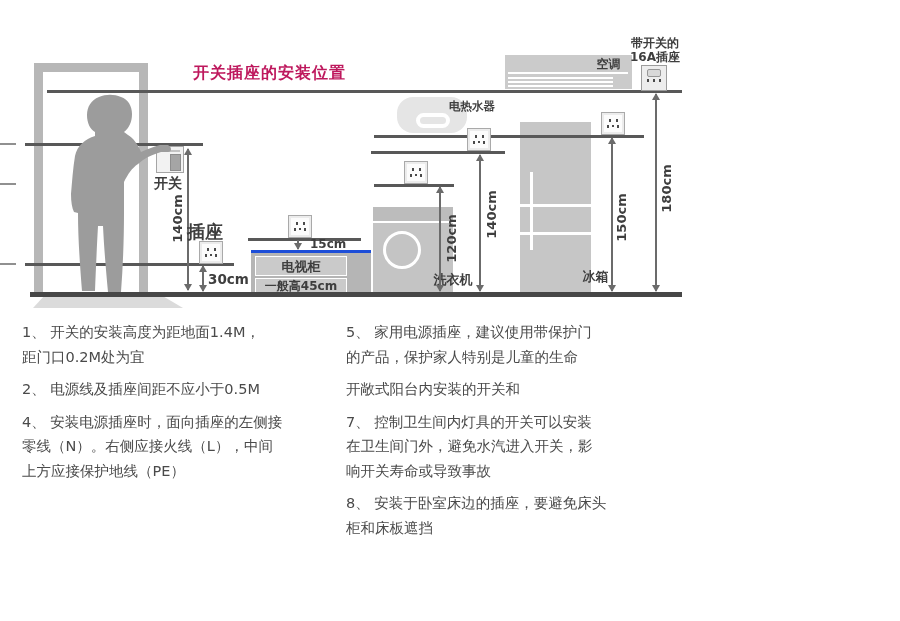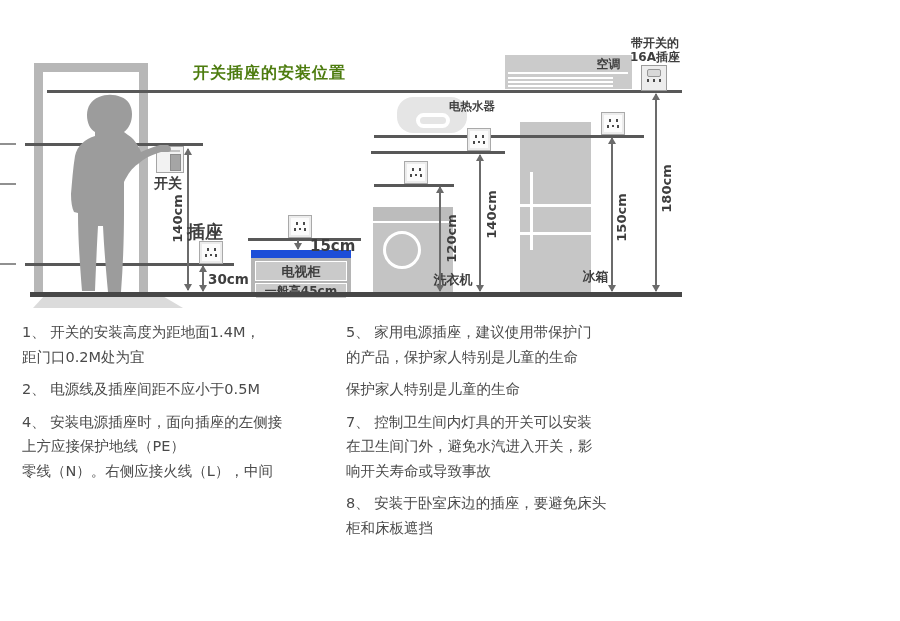--- a/index.html
+++ b/index.html
@@ -41,21 +41,21 @@
     padding-top:3px;box-sizing:border-box;}
   .socket16 .sw{width:14px;height:8px;background:#d8d8d8;border:1px solid #979797;border-radius:2px;box-sizing:border-box;}
   .socket16 .r{display:flex;gap:4px;}
   .socket16 .d{width:2px;height:3px;background:#4a4a4a;}
 
   
   .dlbl{position:absolute;font-weight:bold;color:#3e3e3e;z-index:8;white-space:nowrap;}
   .vlbl{position:absolute;width:56px;text-align:center;font-weight:bold;font-size:13px;
     color:#3e3e3e;transform:rotate(-90deg);z-index:8;white-space:nowrap;}
   .title{position:absolute;left:193px;top:63px;font-size:16px;font-weight:bold;
-    letter-spacing:1px;color:#4d7c0f;z-index:8;}
+    letter-spacing:1px;color:#be185d;z-index:8;}
 
   
   .wslat{position:absolute;background:#ffffff;}
   .pill{position:absolute;border:4px solid #fff;border-radius:9px;background:transparent;box-sizing:border-box;}
   .tvpanel{position:absolute;left:4px;width:92px;background:#cacaca;border:1px solid #ffffff;
     text-align:center;font-weight:bold;color:#3e3e3e;box-sizing:border-box;}
 
   
   .notes{position:absolute;z-index:9;}
   .notes p{margin:0 0 8px 0;font-size:14.5px;line-height:24.5px;color:#4a4a4a;}
@@ -89,21 +89,21 @@
     <div class="pill" style="left:19px;top:16px;width:34px;height:15px;"></div>
   </div>
 
   <div class="appl" style="left:373px;top:207px;width:80px;height:86px;background:#c4c4c4;">
     <div style="position:absolute;left:0;top:0;width:100%;height:14px;background:#bcbcbc;"></div>
     <div class="wslat" style="left:0;top:14px;width:100%;height:2px;"></div>
     <div style="position:absolute;left:10px;top:24px;width:38px;height:38px;border:3px solid #fff;border-radius:50%;box-sizing:border-box;"></div>
     <div class="albl" style="top:64px;font-size:13px;">洗衣机</div>
   </div>
 
-  <div class="appl" style="left:251px;top:250px;width:100px;height:44px;background:#b5b5b5;border-top:8px solid #1d4ed8;">
+  <div class="appl" style="left:251px;top:250px;width:120px;height:44px;background:#b5b5b5;border-top:3px solid #1d4ed8;">
     <div class="tvpanel" style="top:3px;height:20px;font-size:13px;line-height:19px;">电视柜</div>
     <div class="tvpanel" style="top:25px;height:16px;font-size:12px;line-height:15px;">一般高45cm</div>
   </div>
 
   <div class="appl" style="left:520px;top:122px;width:71px;height:171px;background:#c6c6c6;">
     <div class="wslat" style="left:0;top:82px;width:100%;height:3px;"></div>
     <div class="wslat" style="left:0;top:110px;width:100%;height:3px;"></div>
     <div class="wslat" style="left:10px;top:50px;width:3px;height:78px;"></div>
     <div class="albl" style="top:146px;font-size:13px;">冰箱</div>
   </div>
@@ -200,21 +200,21 @@
   <div class="vdim" style="left:187px;top:149px;height:141px;"></div>
   <div class="vdim" style="left:202px;top:266px;height:25px;"></div>
   <div class="vdim down-only" style="left:297px;top:240px;height:9px;"></div>
   <div class="vdim" style="left:439px;top:187px;height:104px;"></div>
   <div class="vdim" style="left:479px;top:155px;height:136px;"></div>
   <div class="vdim" style="left:611px;top:138px;height:153px;"></div>
   <div class="vdim" style="left:655px;top:94px;height:197px;"></div>
 
   <div class="dlbl" style="left:154px;top:175px;font-size:14px;">开关</div>
   <div class="dlbl" style="left:187px;top:220px;font-size:18px;">插座</div>
-  <div class="dlbl" style="left:310px;top:237px;font-size:15px;">15cm</div>
+  <div class="dlbl" style="left:310px;top:237px;font-size:12px;">15cm</div>
   <div class="dlbl" style="left:208px;top:271px;font-size:13.5px;">30cm</div>
   <div class="dlbl" style="left:622px;top:37px;width:66px;text-align:center;font-size:12px;line-height:13.5px;">
     <span class="nl" style="display:block;">带开关的</span>
     <span class="nl" style="display:block;">16A插座</span>
   </div>
 
   <div class="vlbl" style="left:149px;top:211px;">140cm</div>
   <div class="vlbl" style="left:423px;top:231px;">120cm</div>
   <div class="vlbl" style="left:463px;top:207px;">140cm</div>
   <div class="vlbl" style="left:593px;top:210px;">150cm</div>
@@ -223,32 +223,32 @@
   <div class="notes" style="left:22px;top:320px;width:320px;">
     <p>
       <span class="nl">1、 开关的安装高度为距地面1.4M，</span>
       <span class="nl">距门口0.2M处为宜</span>
     </p>
     <p>
       <span class="nl">2、 电源线及插座间距不应小于0.5M</span>
     </p>
     <p>
       <span class="nl">4、 安装电源插座时，面向插座的左侧接</span>
+      <span class="nl">零线（N）。右侧应接火线（L），中间</span>
       <span class="nl">上方应接保护地线（PE）</span>
-      <span class="nl">零线（N）。右侧应接火线（L），中间</span>
     </p>
   </div>
 
   <div class="notes" style="left:346px;top:320px;width:310px;">
     <p>
       <span class="nl">5、 家用电源插座，建议使用带保护门</span>
       <span class="nl">的产品，保护家人特别是儿童的生命</span>
     </p>
     <p>
-      <span class="nl">保护家人特别是儿童的生命</span>
+      <span class="nl">开敞式阳台内安装的开关和</span>
     </p>
     <p>
       <span class="nl">7、 控制卫生间内灯具的开关可以安装</span>
       <span class="nl">在卫生间门外，避免水汽进入开关，影</span>
       <span class="nl">响开关寿命或导致事故</span>
     </p>
     <p>
       <span class="nl">8、 安装于卧室床边的插座，要避免床头</span>
       <span class="nl">柜和床板遮挡</span>
     </p>

